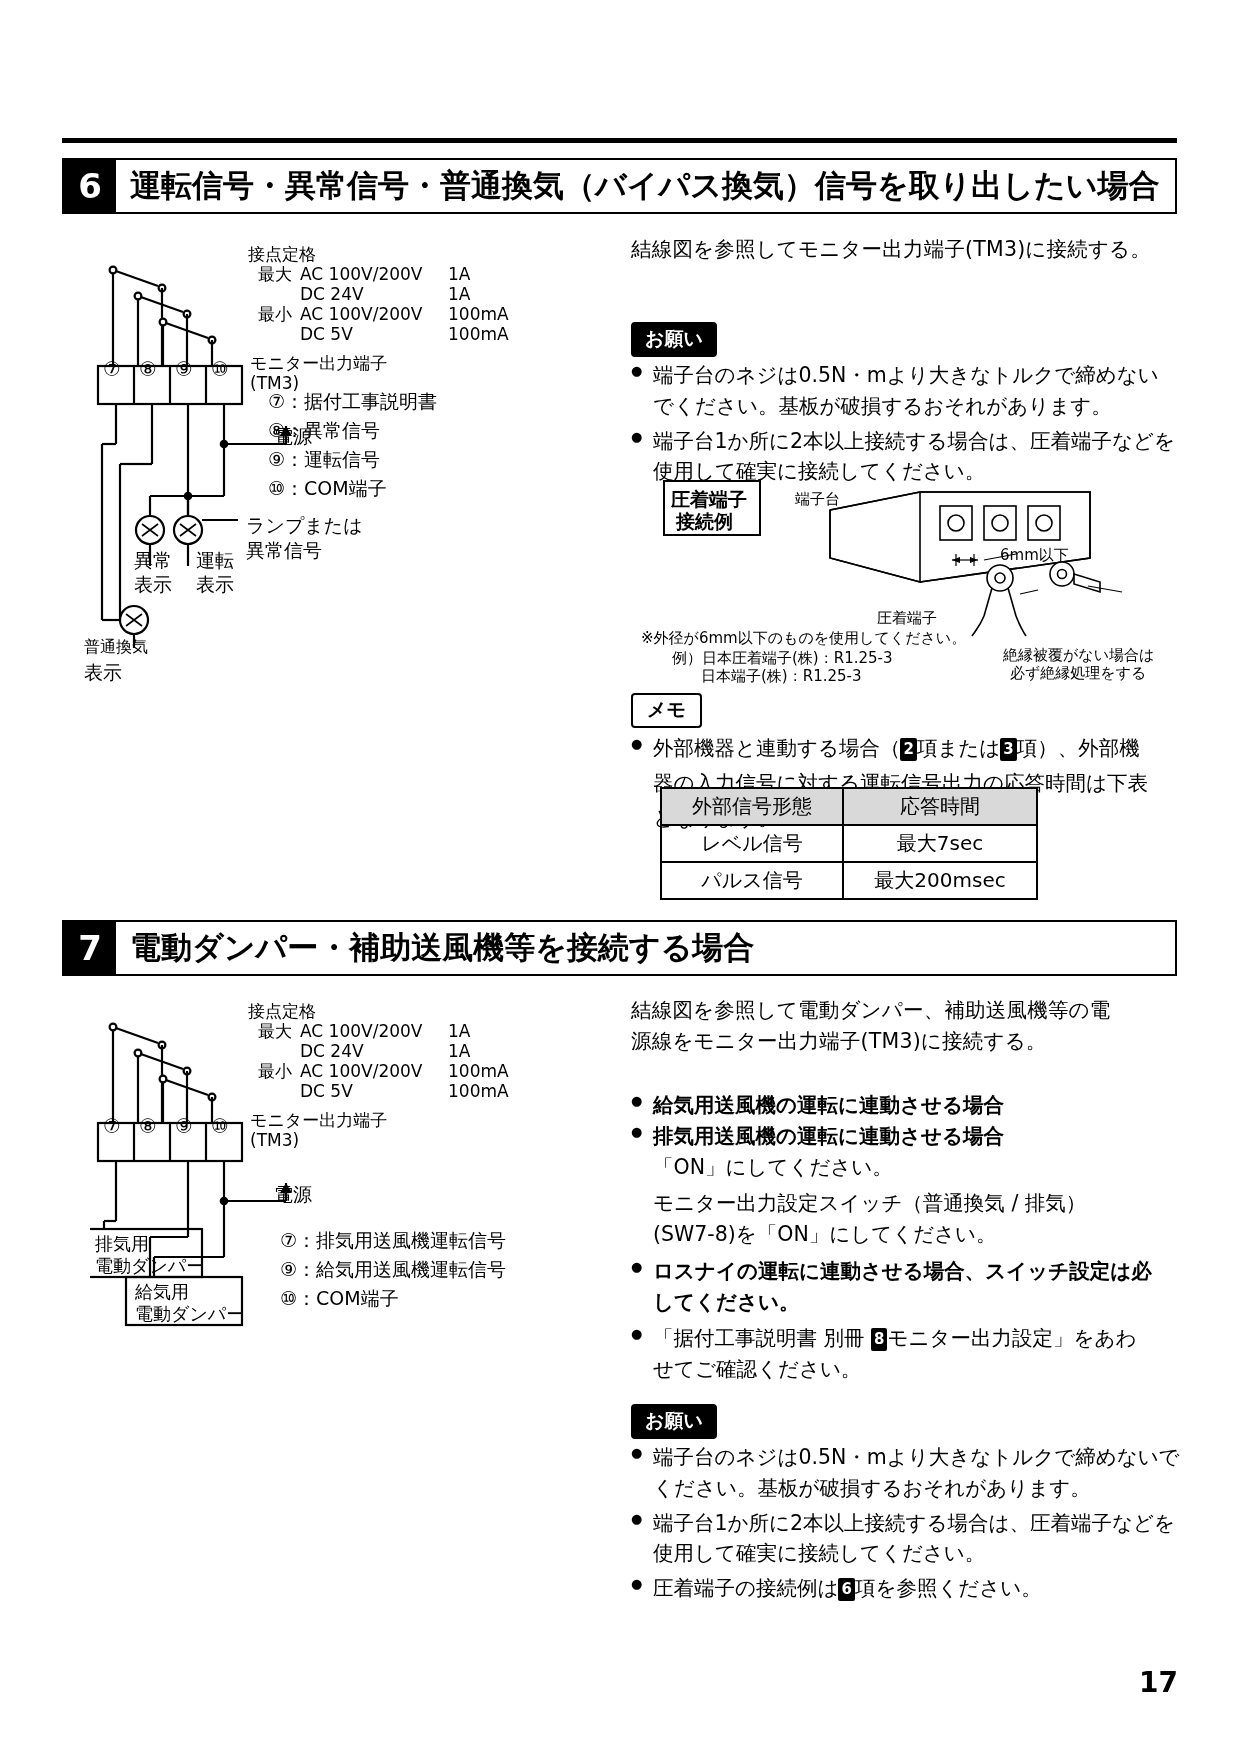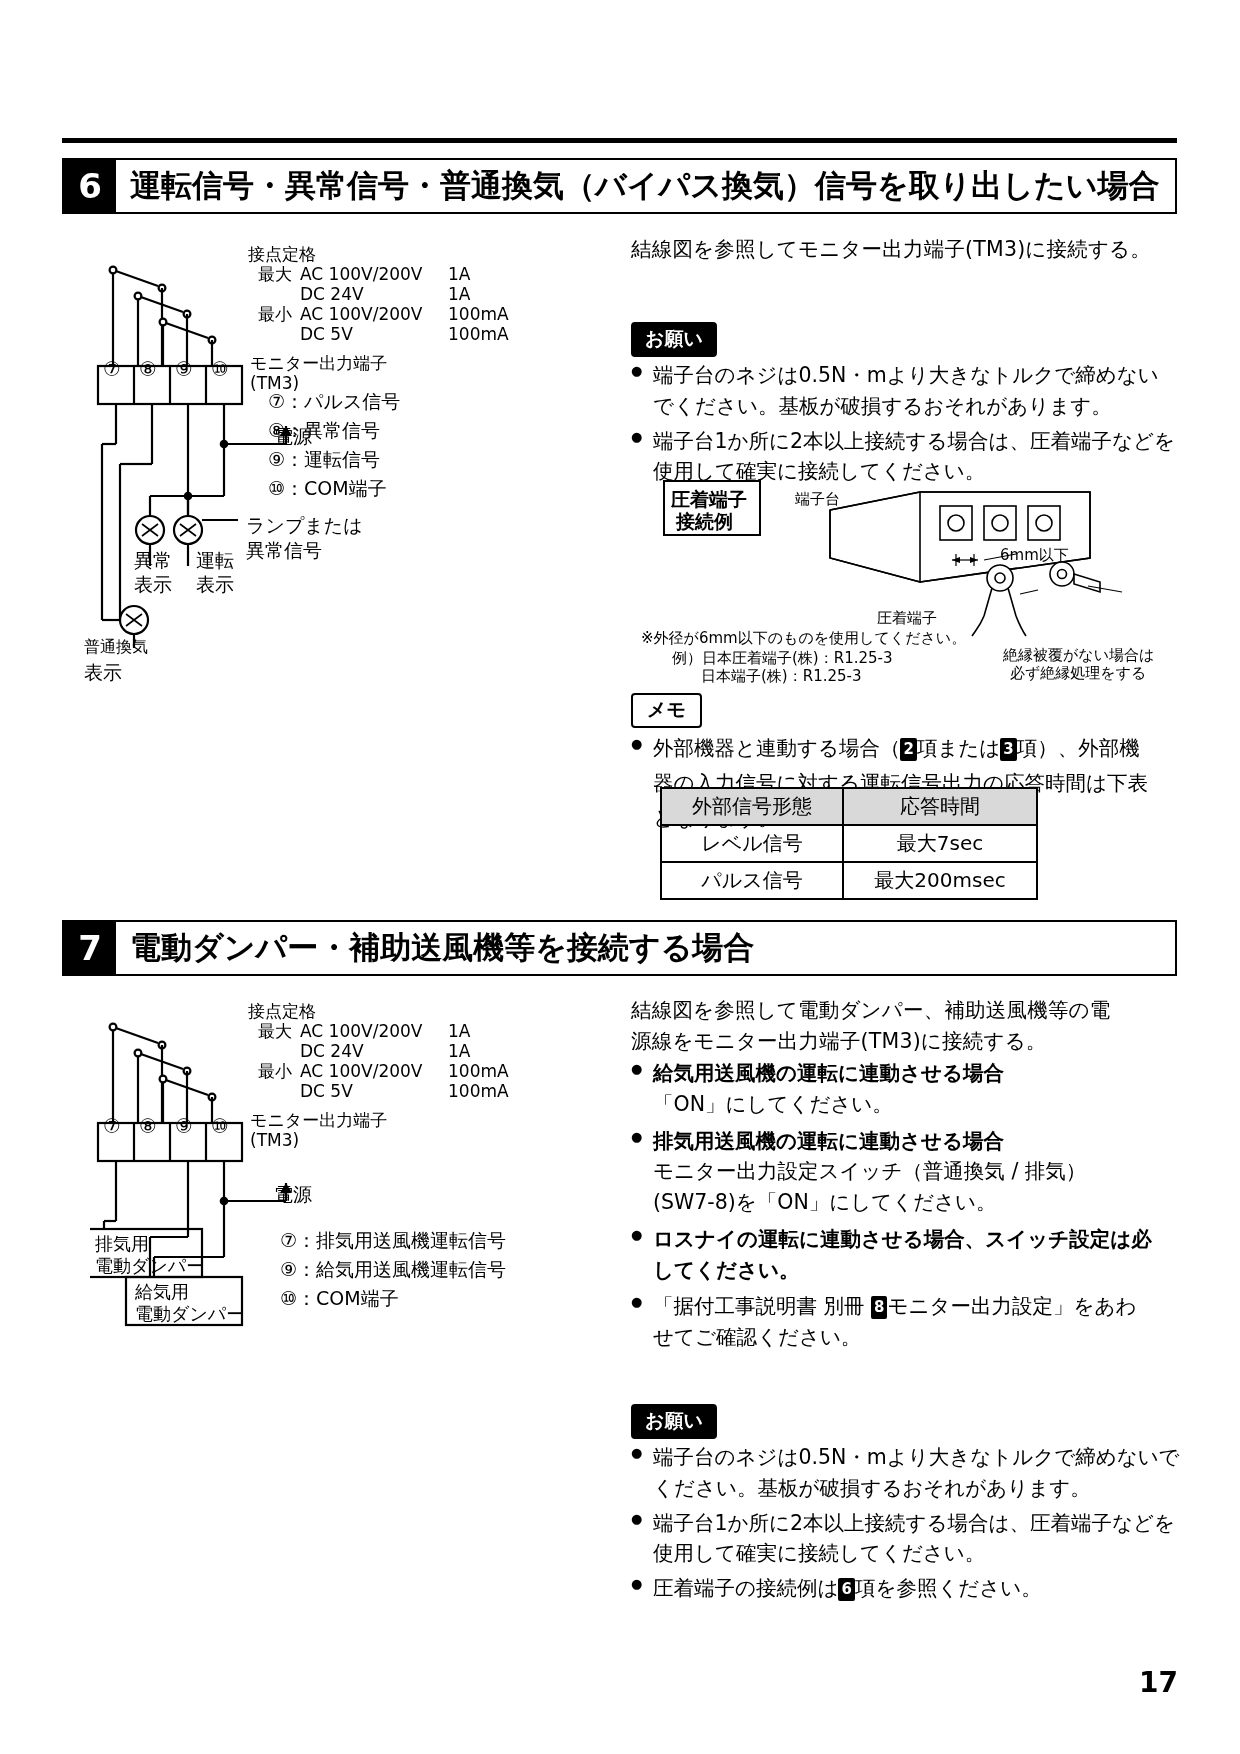--- a/index.html
+++ b/index.html
@@ -147,21 +147,21 @@
 
   <div class="t" style="left:103px;top:356px;font-size:20px;">⑦</div>
   <div class="t" style="left:139px;top:356px;font-size:20px;">⑧</div>
   <div class="t" style="left:175px;top:356px;font-size:20px;">⑨</div>
   <div class="t" style="left:211px;top:356px;font-size:20px;">⑩</div>
   <div class="t" style="left:250px;top:352px;">モニター出力端子</div>
   <div class="t" style="left:250px;top:372px;">(TM3)</div>
 
   <div class="t" style="left:274px;top:424px;font-size:19px;">電源</div>
 
-  <div class="t" style="left:268px;top:389px;font-size:19px;">⑦：パルス信号</div>
+  <div class="t" style="left:268px;top:389px;font-size:19px;">⑦：据付工事説明書</div>
   <div class="t" style="left:268px;top:416px;font-size:19px;opacity:0;">.</div>
 
   <div class="t" style="left:268px;top:418px;font-size:19px;">⑧：異常信号</div>
   <div class="t" style="left:268px;top:447px;font-size:19px;">⑨：運転信号</div>
   <div class="t" style="left:268px;top:476px;font-size:19px;">⑩：COM端子</div>
 
   <div class="t" style="left:246px;top:513px;font-size:19px;">ランプまたは</div>
   <div class="t" style="left:246px;top:538px;font-size:19px;">異常信号</div>
 
   <div class="t" style="left:134px;top:548px;font-size:19px;">異常</div>
@@ -339,29 +339,29 @@
 
   <div class="t" style="left:280px;top:1228px;font-size:19px;">⑦：排気用送風機運転信号</div>
   <div class="t" style="left:280px;top:1257px;font-size:19px;">⑨：給気用送風機運転信号</div>
   <div class="t" style="left:280px;top:1286px;font-size:19px;">⑩：COM端子</div>
 
   <div class="bodytext" style="left:631px;top:995px;width:556px;">
     <div>結線図を参照して電動ダンパー、補助送風機等の電</div>
     <div>源線をモニター出力端子(TM3)に接続する。</div>
   </div>
 
-  <div class="bullets" style="left:631px;top:1058px;width:556px;">
+  <div class="bullets" style="left:631px;top:1090px;width:556px;">
     <div class="li" style="margin-bottom:0;">
       <span class="tb">給気用送風機の運転に連動させる場合</span>
     </div>
-    <div class="li nb" style="margin-bottom:6px;">「ON」にしてください。</div>
-
     <div class="li" style="margin-bottom:0;">
       <span class="tb">排気用送風機の運転に連動させる場合</span>
     </div>
+
+    <div class="li nb" style="margin-bottom:6px;">「ON」にしてください。</div>
     <div class="li nb" style="margin-bottom:0;">モニター出力設定スイッチ（普通換気 / 排気）</div>
     <div class="li nb" style="margin-bottom:6px;">(SW7-8)を「ON」にしてください。</div>
 
     <div class="li" style="margin-bottom:0;">
       <span class="tb">ロスナイの運転に連動させる場合、スイッチ設定は必</span>
     </div>
     <div class="li nb tb" style="margin-bottom:6px;">してください。</div>
 
     <div class="li" style="margin-bottom:0;">
       <span>「据付工事説明書 別冊 </span><span class="inum">8</span><span>モニター出力設定」をあわ</span>

